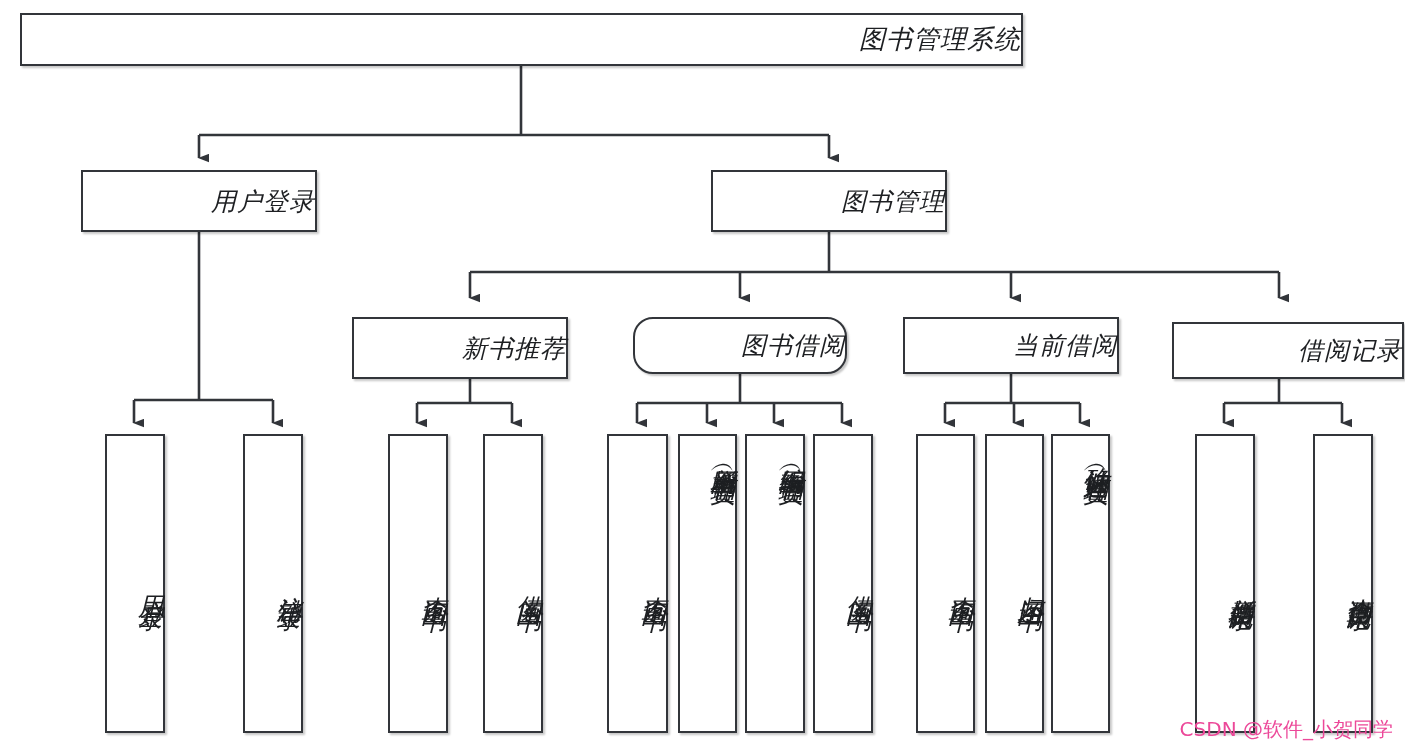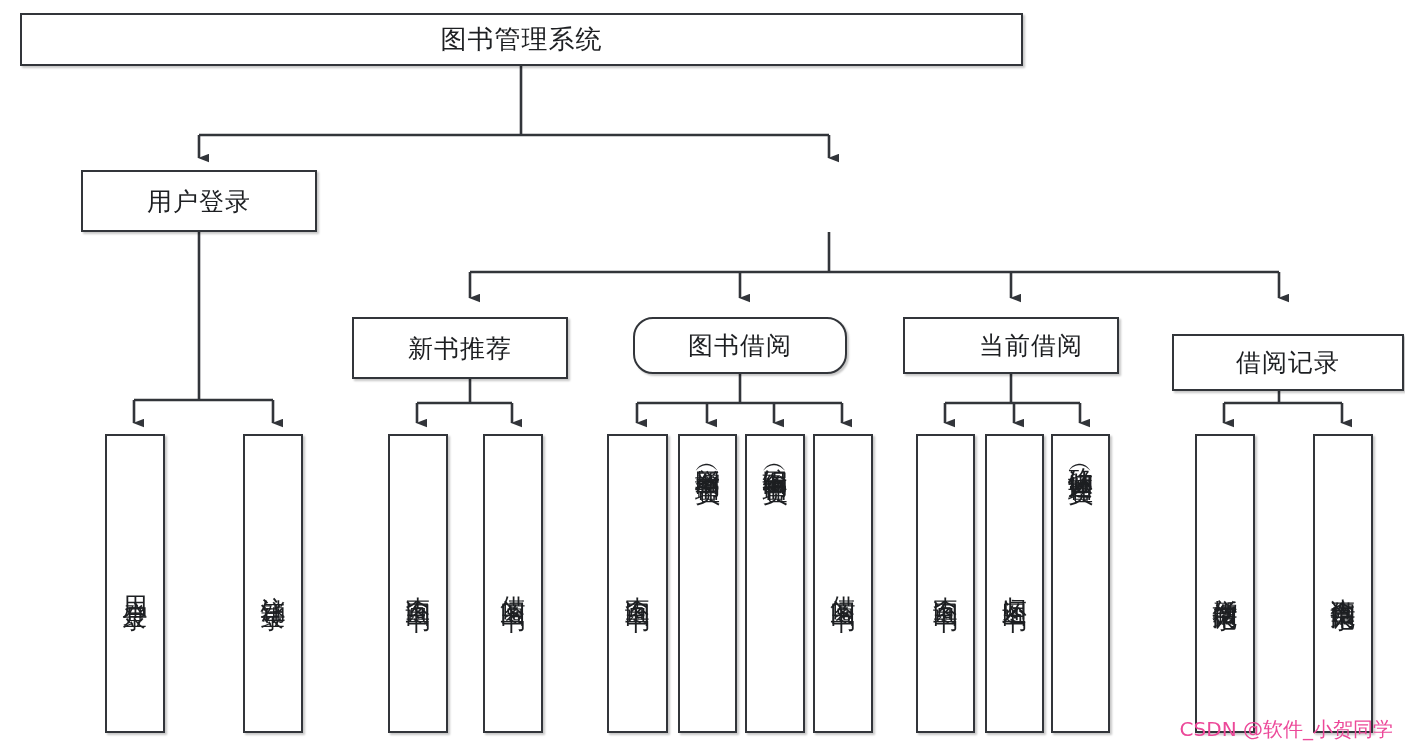--- a/index.html
+++ b/index.html
@@ -15,23 +15,24 @@
   svg.links{position:absolute;left:0;top:0;width:1405px;height:747px;pointer-events:none;}
 
   .node{
     position:absolute;
     box-sizing:border-box;
     background:#ffffff;
     border:2px solid #32353a;
     box-shadow:2px 2px 2px rgba(0,0,0,0.22);
     display:flex;
     align-items:center;
-    justify-content:center;
+    justify-content:flex-end;
     color:#1d1f22;
     z-index:2;
+    font-style:italic;
   }
   .node .lbl{
     display:block;
     text-align:center;
     line-height:1.08;
     white-space:nowrap;
   }
 
   
   .node.h .lbl{font-size:25px;letter-spacing:1px;}
@@ -116,31 +117,34 @@
     </g>
   </svg>
 
   <div class="node h root" style="left:20px;top:13px;width:1003px;height:53px;">
     <span class="lbl">图书管理系统</span>
   </div>
 
   <div class="node h" style="left:81px;top:170px;width:236px;height:62px;">
     <span class="lbl">用户登录</span>
   </div>
+  <div class="node h" style="left:711px;top:170px;width:236px;height:62px;">
+    <span class="lbl">图书管理</span>
+  </div>
 
   <div class="node h" style="left:352px;top:317px;width:216px;height:62px;">
     <span class="lbl">新书推荐</span>
   </div>
   <div class="node h" style="left:633px;top:317px;width:214px;height:57px;border-radius:20px;">
     <span class="lbl">图书借阅</span>
   </div>
   <div class="node h" style="left:903px;top:317px;width:216px;height:57px;padding-left:40px;">
     <span class="lbl">当前借阅</span>
   </div>
-  <div class="node h" style="left:1172px;top:334px;width:232px;height:57px;">
+  <div class="node h" style="left:1172px;top:322px;width:232px;height:57px;">
     <span class="lbl">借阅记录</span>
   </div>
 
   <div class="node v mid" style="left:105px;top:434px;width:60px;height:299px;">
     <span class="lbl">用户登录</span>
   </div>
   <div class="node v mid" style="left:243px;top:434px;width:60px;height:299px;">
     <span class="lbl">注销登录</span>
   </div>
 

